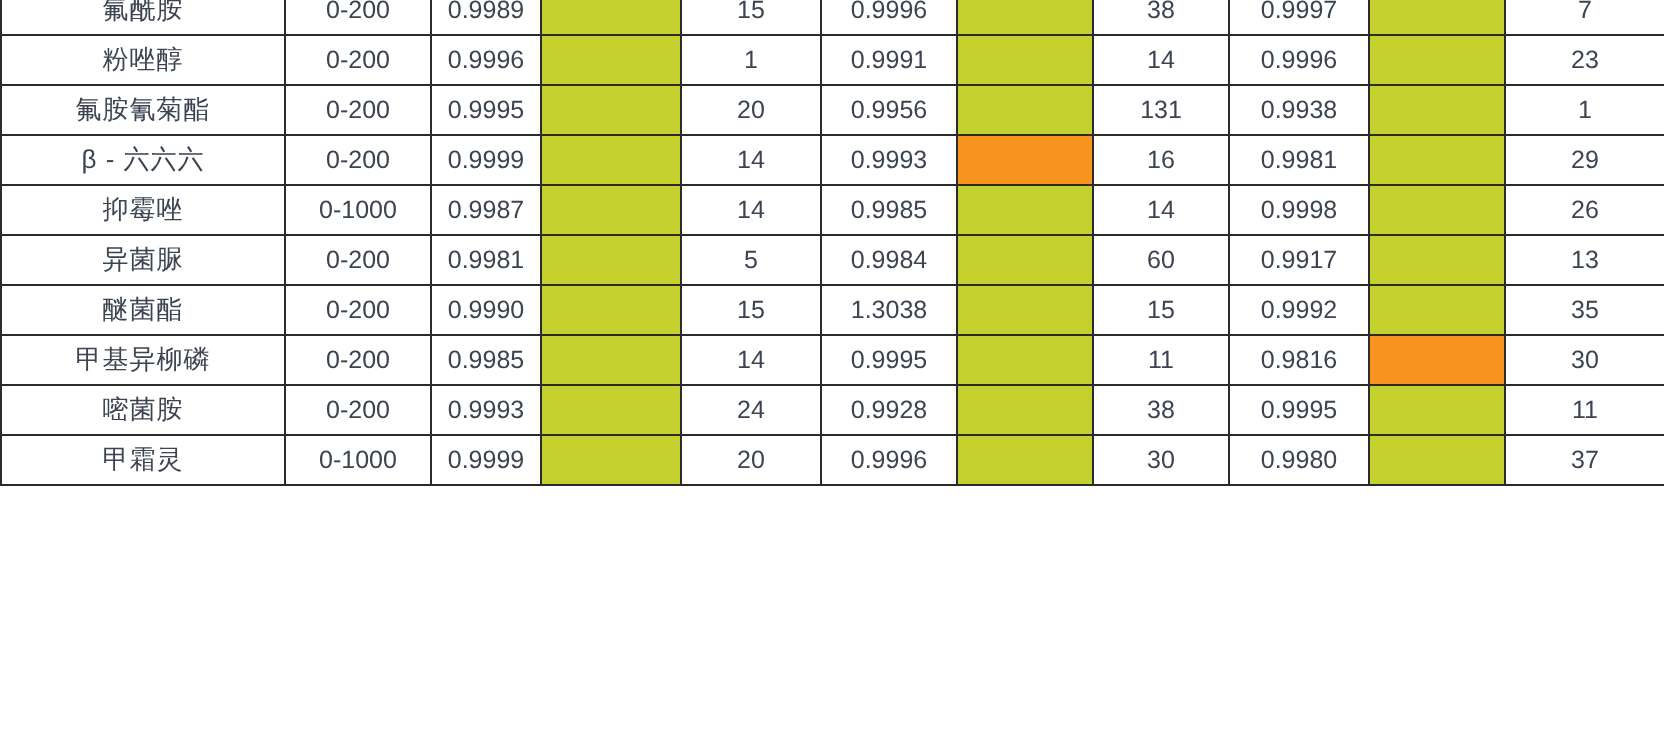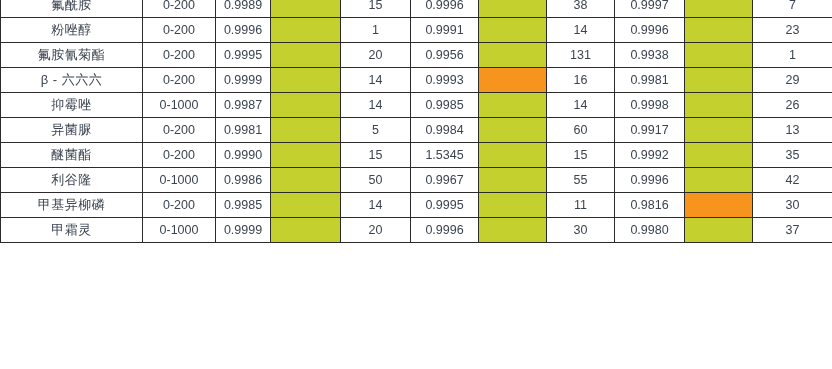--- a/index.html
+++ b/index.html
@@ -157,52 +157,52 @@
           <td>0.9917</td>
           <td class="swatch fill-green"></td>
           <td>13</td>
         </tr>
         <tr>
           <td class="name">醚菌酯</td>
           <td>0-200</td>
           <td>0.9990</td>
           <td class="swatch fill-green"></td>
           <td>15</td>
-          <td>1.5345</td>
+          <td>1.3038</td>
           <td class="swatch fill-green"></td>
           <td>15</td>
           <td>0.9992</td>
           <td class="swatch fill-green"></td>
           <td>35</td>
-        </tr>
-        <tr>
-          <td class="name">利谷隆</td>
-          <td>0-1000</td>
-          <td>0.9986</td>
-          <td class="swatch fill-green"></td>
-          <td>50</td>
-          <td>0.9967</td>
-          <td class="swatch fill-green"></td>
-          <td>55</td>
-          <td>0.9996</td>
-          <td class="swatch fill-green"></td>
-          <td>42</td>
         </tr>
         <tr>
           <td class="name">甲基异柳磷</td>
           <td>0-200</td>
           <td>0.9985</td>
           <td class="swatch fill-green"></td>
           <td>14</td>
           <td>0.9995</td>
           <td class="swatch fill-green"></td>
           <td>11</td>
           <td>0.9816</td>
           <td class="swatch fill-orange"></td>
           <td>30</td>
+        </tr>
+        <tr>
+          <td class="name">嘧菌胺</td>
+          <td>0-200</td>
+          <td>0.9993</td>
+          <td class="swatch fill-green"></td>
+          <td>24</td>
+          <td>0.9928</td>
+          <td class="swatch fill-green"></td>
+          <td>38</td>
+          <td>0.9995</td>
+          <td class="swatch fill-green"></td>
+          <td>11</td>
         </tr>
         <tr>
           <td class="name">甲霜灵</td>
           <td>0-1000</td>
           <td>0.9999</td>
           <td class="swatch fill-green"></td>
           <td>20</td>
           <td>0.9996</td>
           <td class="swatch fill-green"></td>
           <td>30</td>

